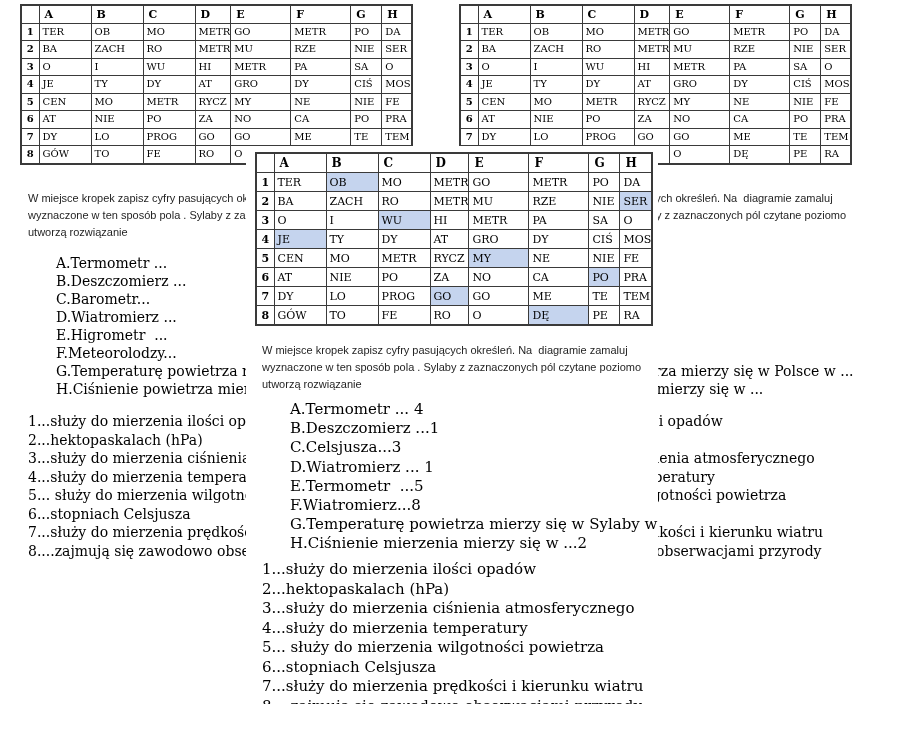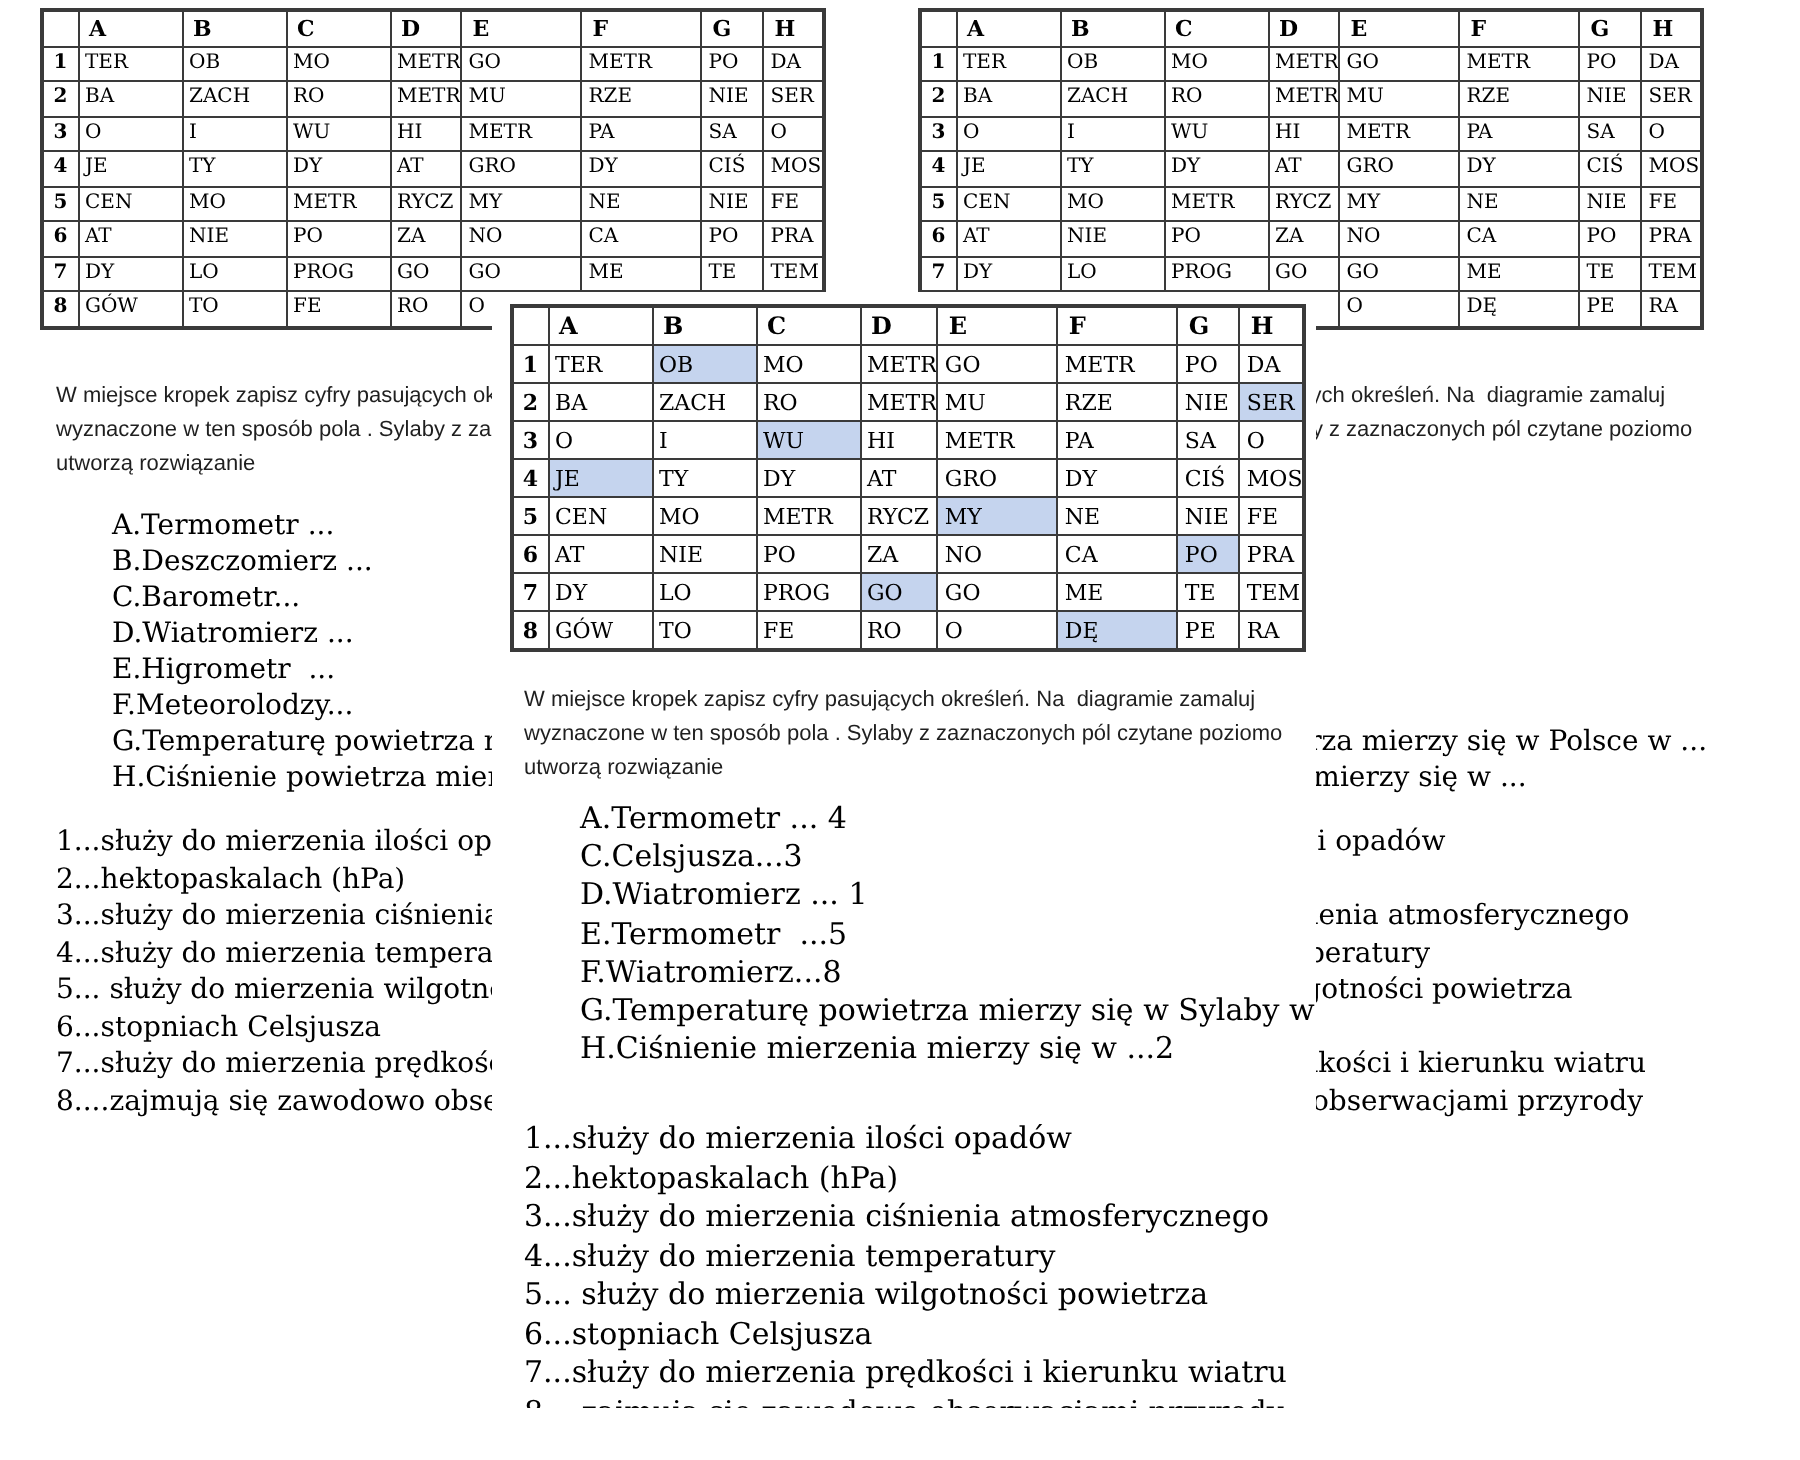--- a/index.html
+++ b/index.html
@@ -404,15 +404,15 @@
           <td>FE</td>
           <td>RO</td>
           <td>O</td>
           <td class="hl">DĘ</td>
           <td>PE</td>
           <td>RA</td>
         </tr>
       </tbody>
   </table>
   <div class="intro"><div>W miejsce kropek zapisz cyfry pasujących określeń. Na  diagramie zamaluj</div><div>wyznaczone w ten sposób pola . Sylaby z zaznaczonych pól czytane poziomo</div><div>utworzą rozwiązanie</div></div>
-  <div class="letters"><div>A.Termometr ... 4</div><div>C.Celsjusza...3</div><div>D.Wiatromierz ... 1</div><div>E.Termometr  ...5</div><div>F.Wiatromierz...8</div><div>G.Temperaturę powietrza mierzy się w Sylaby w ...6</div><div>H.Ciśnienie mierzenia mierzy się w ...2</div></div>
+  <div class="letters"><div>A.Termometr ... 4</div><div>B.Deszczomierz ...1</div><div>C.Celsjusza...3</div><div>D.Wiatromierz ... 1</div><div>E.Termometr  ...5</div><div>F.Wiatromierz...8</div><div>G.Temperaturę powietrza mierzy się w Sylaby w ...6</div><div>H.Ciśnienie mierzenia mierzy się w ...2</div></div>
   <div class="numbers"><div>1...służy do mierzenia ilości opadów</div><div>2...hektopaskalach (hPa)</div><div>3...służy do mierzenia ciśnienia atmosferycznego</div><div>4...służy do mierzenia temperatury</div><div>5... służy do mierzenia wilgotności powietrza</div><div>6...stopniach Celsjusza</div><div>7...służy do mierzenia prędkości i kierunku wiatru</div><div>8....zajmują się zawodowo obserwacjami przyrody</div></div>
 </section>
 
 </body></html>

